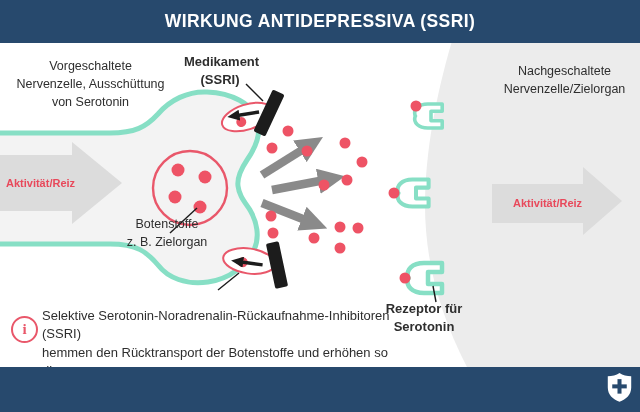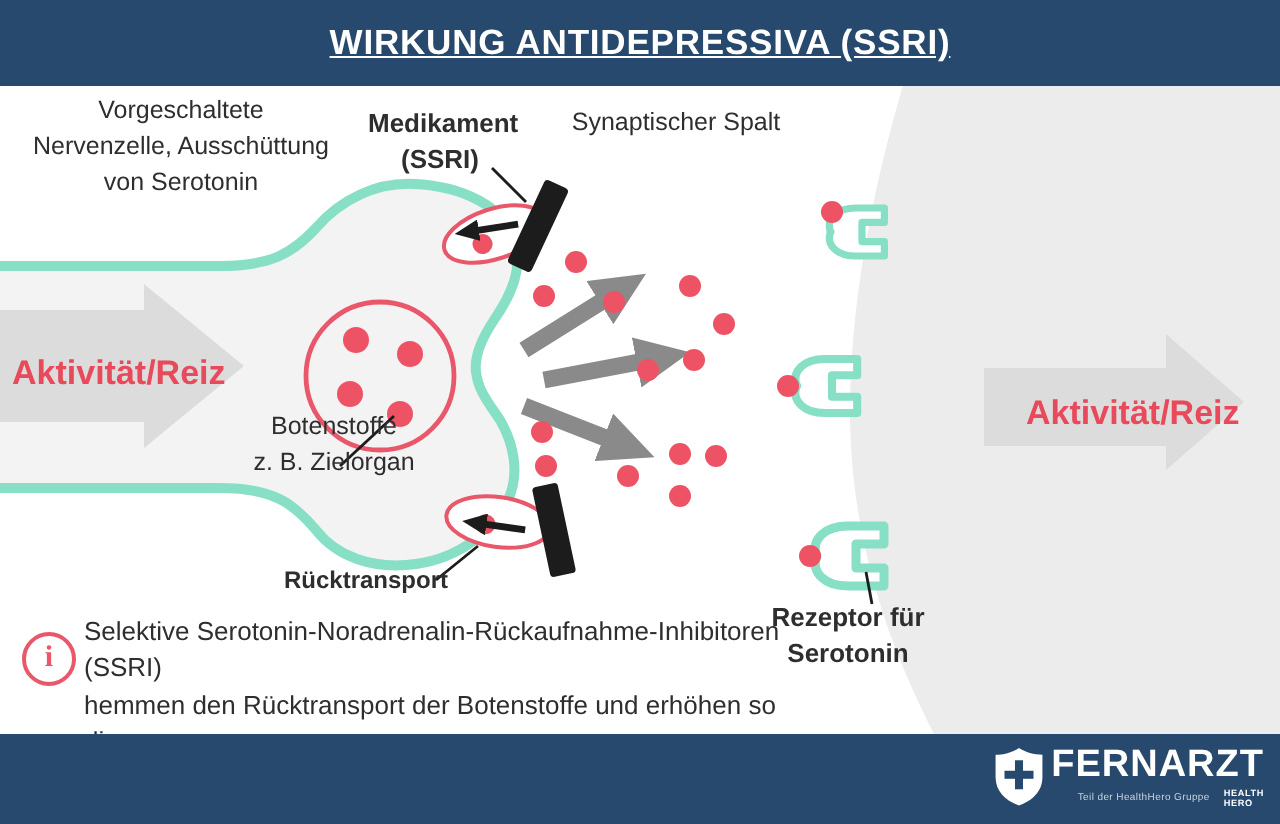--- a/index.html
+++ b/index.html
@@ -6,30 +6,30 @@
   .stage{
     position:relative;width:640px;height:412px;overflow:hidden;
     background:#ffffff;font-family:"Liberation Sans","DejaVu Sans",sans-serif;
     -webkit-font-smoothing:antialiased;
   }
   .header{
     position:absolute;left:0;top:0;width:640px;height:43px;
     background:#27496d;display:flex;align-items:center;justify-content:center;
   }
   .header h1{
-    margin:0;color:#ffffff;font-size:17.5px;font-weight:bold;letter-spacing:.4px;text-decoration:underline;
+    margin:0;color:#ffffff;font-size:17.5px;font-weight:bold;letter-spacing:.4px;
   }
   .diagram-svg{position:absolute;left:0;top:43px;}
   .lbl{
     position:absolute;color:#2e2e2e;white-space:pre-line;text-align:center;
   }
-  .lbl.small{font-size:12.5px;line-height:1.42;}
+  .lbl.small{font-size:12.5px;line-height:1.42;margin-top:11px;}
   .lbl.bold{font-weight:bold;font-size:13px;line-height:1.35;}
   .lbl.boldmed{font-weight:bold;font-size:12px;}
-  .lbl.red{color:#e8495b;font-weight:bold;font-size:17px;text-align:left;}
+  .lbl.red{color:#e8495b;font-weight:bold;font-size:11px;text-align:left;}
   .info-icon{
     position:absolute;left:11px;top:316px;width:23px;height:23px;
     border:2.5px solid #e9576a;border-radius:50%;color:#e9576a;
     display:flex;align-items:center;justify-content:center;
     font-size:15px;font-weight:bold;font-family:"Liberation Serif","DejaVu Serif",serif;
   }
   .info-text{
     position:absolute;left:42px;top:307px;width:360px;
     font-size:13px;line-height:1.42;color:#2e2e2e;white-space:pre-line;text-align:left;
   }
@@ -149,27 +149,27 @@
     </g>
   </svg>
 
   <div class="lbl small" style="left:8px;top:47px;width:165px;">Vorgeschaltete
 Nervenzelle, Ausschüttung
 von Serotonin</div>
 
   <div class="lbl bold" style="left:184px;top:53px;width:72px;">Medikament
 (SSRI)</div>
 
-  <div class="lbl small" style="left:278px;top:53px;width:120px;">Synaptischer Spalt</div>
 
+  <div class="lbl small" style="left:492px;top:52px;width:145px;">Nachgeschaltete
+Nervenzelle/Zielorgan</div>
 
   <div class="lbl small" style="left:102px;top:205px;width:130px;">Botenstoffe
 z. B. Zielorgan</div>
 
-  <div class="lbl boldmed" style="left:128px;top:283px;width:110px;">Rücktransport</div>
 
   <div class="lbl bold" style="left:384px;top:300px;width:80px;">Rezeptor für
 Serotonin</div>
 
   <div class="lbl red" style="left:6px;top:177px;width:95px;">Aktivität/Reiz</div>
 
   <div class="lbl red" style="left:513px;top:197px;width:95px;">Aktivität/Reiz</div>
 
   <div class="info-icon">i</div>
   <div class="info-text">Selektive Serotonin-Noradrenalin-Rückaufnahme-Inhibitoren (SSRI)
@@ -177,24 +177,16 @@
 Verfügbarkeit im synaptischen Spalt</div>
 
   <div class="footer">
     <div class="footer-logo">
       <svg width="25" height="29" viewBox="0 0 22 26">
         <path d="M11,0 C8.2,1.9 4.2,3 0.5,3 L0.5,13 C0.5,19.5 5,23.6 11,25.8
                  C17,23.6 21.5,19.5 21.5,13 L21.5,3 C17.8,3 13.8,1.9 11,0 Z" fill="#ffffff"></path>
         <rect x="9.2" y="5.5" width="3.6" height="13" fill="#27496d"></rect>
         <rect x="4.5" y="10.2" width="13" height="3.6" fill="#27496d"></rect>
       </svg>
-      <div class="brand-col">
-        <div class="brand-name">FERNARZT</div>
-        <div class="sub-row">
-          <span class="tagline">Teil der HealthHero Gruppe</span>
-          <span class="group-logo">HEALTH
-HERO</span>
-        </div>
-      </div>
     </div>
   </div>
 
 </div>
 
 </body></html>

